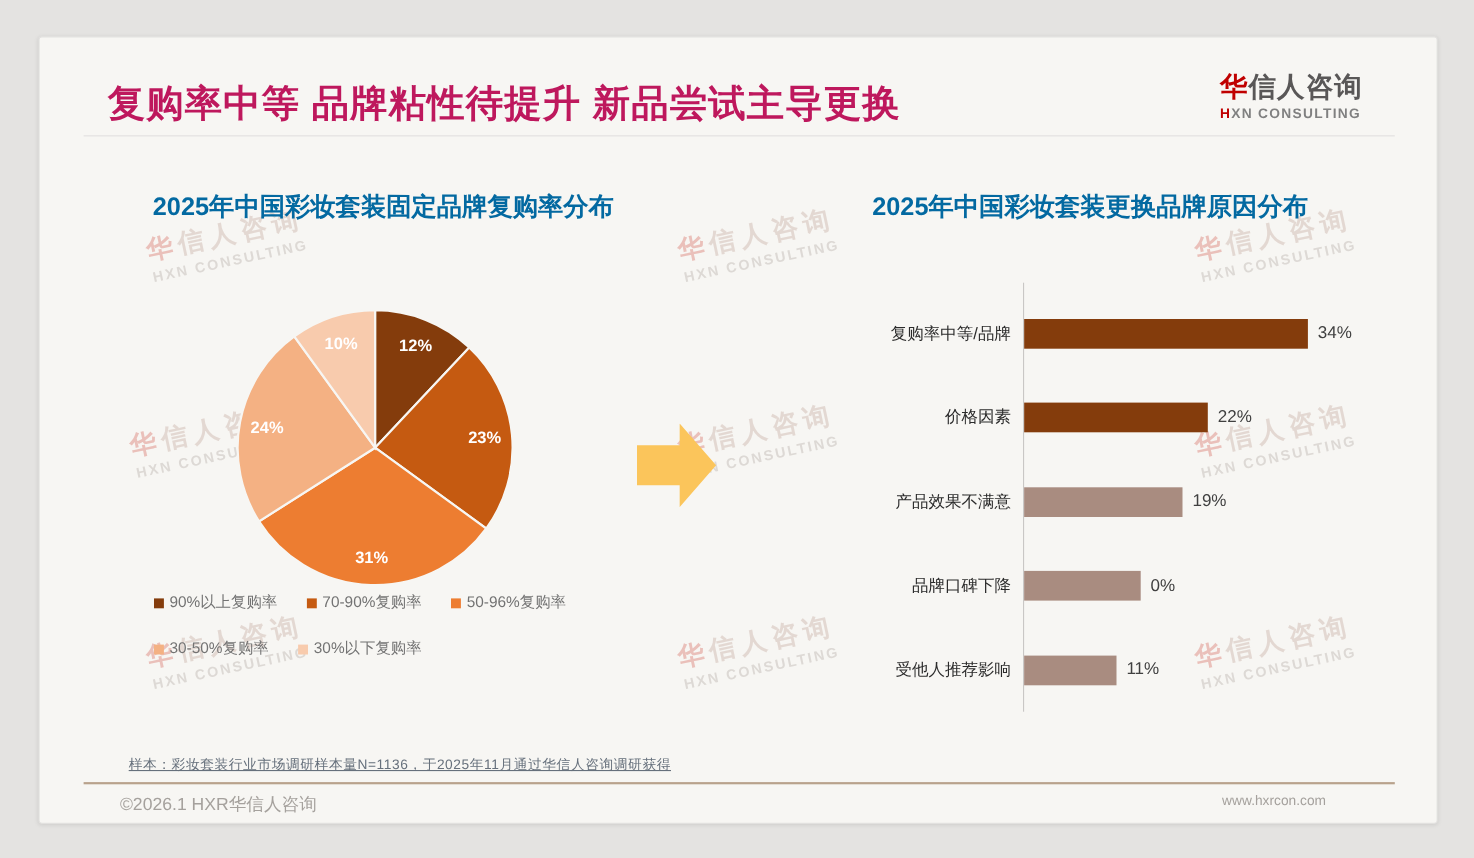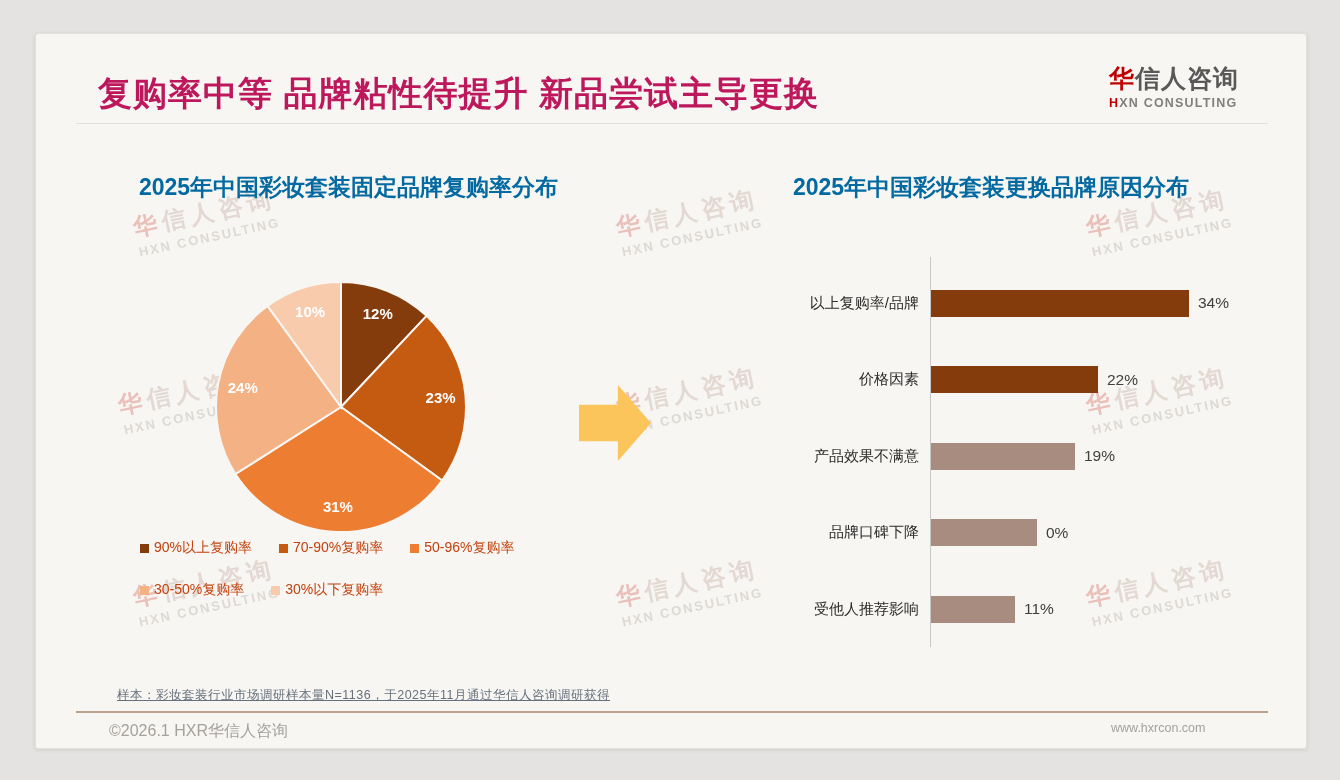--- a/index.html
+++ b/index.html
@@ -37,21 +37,21 @@
   .chart-title.left{left:65px;top:138px;width:495px;}
   .chart-title.right{left:710px;top:138px;width:490px;}
   
   .pie-wrap{position:absolute;left:175px;top:243px;width:260px;height:260px;z-index:2;}
   .pie-label{font-size:15px;font-weight:bold;fill:#ffffff;}
   
   .legend{position:absolute;left:104px;top:505px;width:470px;z-index:2;}
   .legend-row{display:flex;column-gap:27px;margin-bottom:24px;align-items:center;}
   .legend-item{display:flex;align-items:center;}
   .legend-swatch{width:9px;height:9px;display:inline-block;flex:none;}
-  .legend-text{font-size:14px;color:#c2410c;margin-left:5px;white-space:nowrap;text-align:right;}
+  .legend-text{font-size:14px;color:#737373;margin-left:5px;white-space:nowrap;text-align:right;}
   
   .arrow{
     position:absolute;left:543px;top:351px;width:72px;height:76px;z-index:2;
     background:#FBC55B;
     clip-path:polygon(0% 26%,54% 26%,54% 0%,100% 50%,54% 100%,54% 74%,0% 74%);
   }
   
   .barchart{position:absolute;left:715px;top:231px;width:530px;height:383px;z-index:2;}
   .bar-axis{position:absolute;left:179px;top:-8px;width:1px;height:390px;background:#c9c7c5;}
   .bar-row{display:flex;align-items:center;height:76.5px;}
@@ -156,21 +156,21 @@
           <span class="legend-text">30%以下复购率</span>
         </div>
       </div>
   </div>
 
   <div class="arrow" style="background: rgb(251, 197, 91);"></div>
 
   <div class="barchart" id="bar-chart">
     <div class="bar-axis"></div>
   <div class="bar-row">
-        <span class="bar-cat">以上复购率/品牌</span>
+        <span class="bar-cat">复购率中等/品牌</span>
         <div class="bar-rect" style="width: 258px; background: rgb(132, 60, 12);"></div>
         <span class="bar-val">34%</span>
       </div>
       <div class="bar-row">
         <span class="bar-cat">价格因素</span>
         <div class="bar-rect" style="width: 167px; background: rgb(132, 60, 12);"></div>
         <span class="bar-val">22%</span>
       </div>
       <div class="bar-row">
         <span class="bar-cat">产品效果不满意</span>

